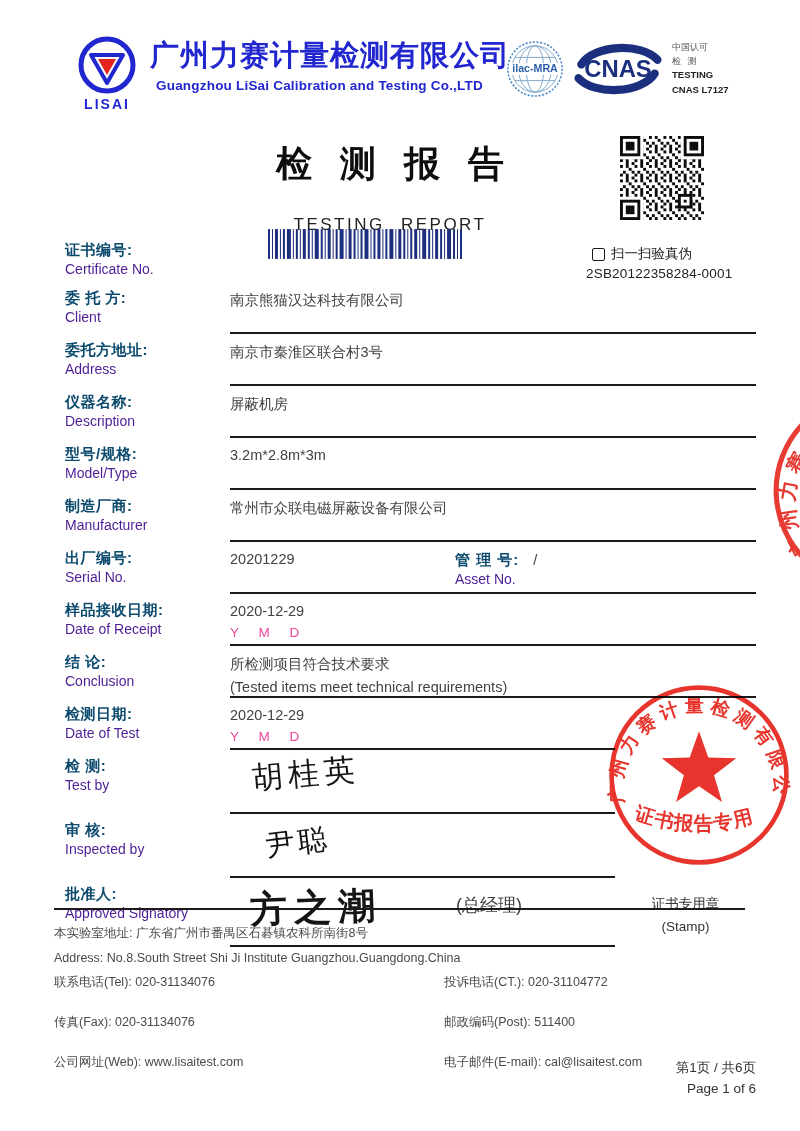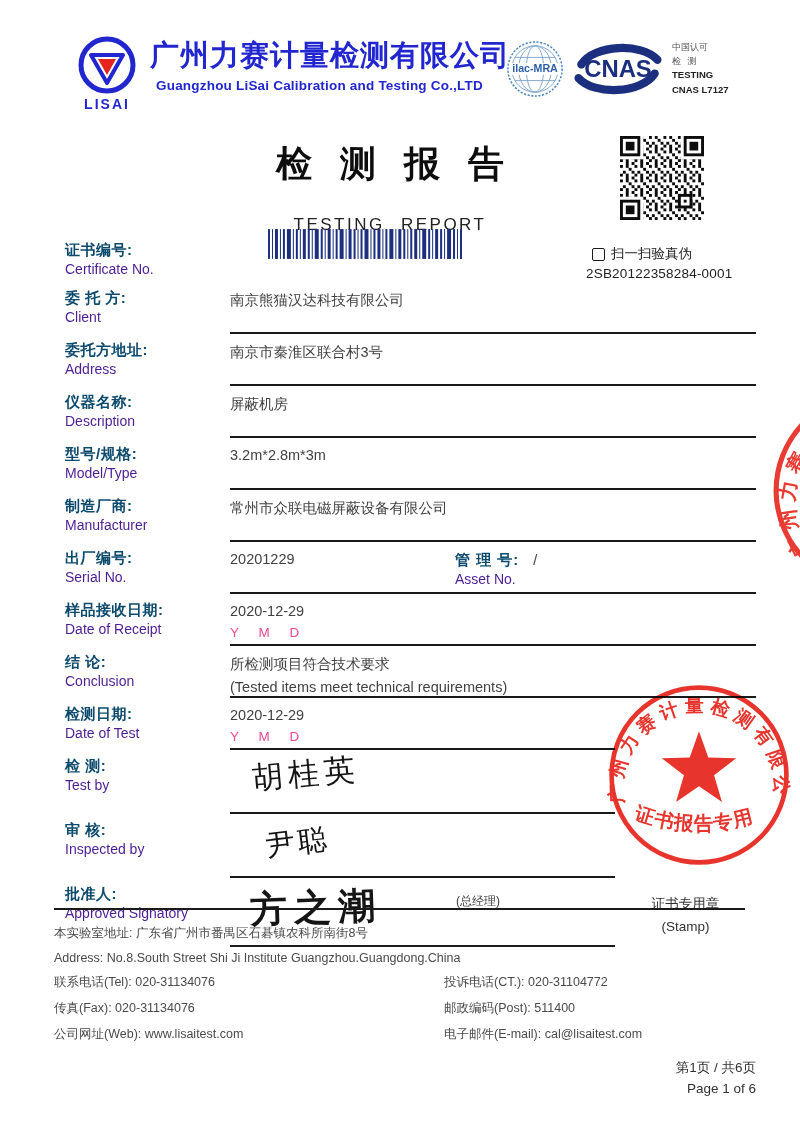--- a/index.html
+++ b/index.html
@@ -42,32 +42,32 @@
   .row.sig .val{min-height:53px;}
   .valsub{font-size:13.5px;color:#ec4899;word-spacing:16px;margin-top:6px;}
   .val .line2{font-size:14.5px;color:#424242;margin-top:5px;}
   .serialwrap{display:grid;grid-template-columns:225px auto 1fr;}
   .assetlbl .lblcn{letter-spacing:1px;}
   .assetval{padding-left:14px;padding-top:1px;font-size:14.5px;color:#424242;}
   .signature{position:absolute;font-family:"DejaVu Serif","Liberation Serif",serif;color:#151515;white-space:nowrap;}
   .sig1{left:22px;top:-4px;font-size:31px;transform:rotate(-5deg);letter-spacing:5px;}
   .sig2{left:36px;top:2px;font-size:29px;transform:rotate(-7deg);letter-spacing:3px;}
   .sig3{left:20px;top:-2px;font-size:37px;font-weight:bold;transform:rotate(-2deg);letter-spacing:7px;}
-  .note-gm{position:absolute;left:226px;top:8px;font-size:12px;color:#3f3f3f;}
+  .note-gm{position:absolute;left:226px;top:8px;font-size:18px;color:#3f3f3f;}
   .stampnote{padding-top:8px;text-align:center;font-size:13.5px;color:#333;line-height:1.7;}
 
   
   .stamp-main{position:absolute;left:606px;top:682px;mix-blend-mode:multiply;opacity:.93;}
   .stamp-partial{position:absolute;left:770px;top:388px;mix-blend-mode:multiply;opacity:.9;
                  transform:rotate(-24deg);}
 
   
   .footer{position:absolute;left:54px;top:908px;width:691px;border-top:2px solid #1a1a1a;padding-top:15px;}
   .fline{font-size:12.5px;color:#4a4a4a;margin-bottom:9px;}
-  .fgrid{display:grid;grid-template-columns:390px 1fr;row-gap:9px;font-size:12.5px;color:#4a4a4a;}
+  .fgrid{display:grid;grid-template-columns:390px 1fr;row-gap:23px;font-size:12.5px;color:#4a4a4a;}
   .pagenum{position:absolute;left:65px;top:1058px;width:691px;text-align:right;
            font-size:13.5px;color:#333;line-height:1.55;}
 </style>
 </head>
 <body>
 
 <div class="page">
 
   <div class="header">
     <svg width="70" height="80" viewBox="0 0 70 80">

